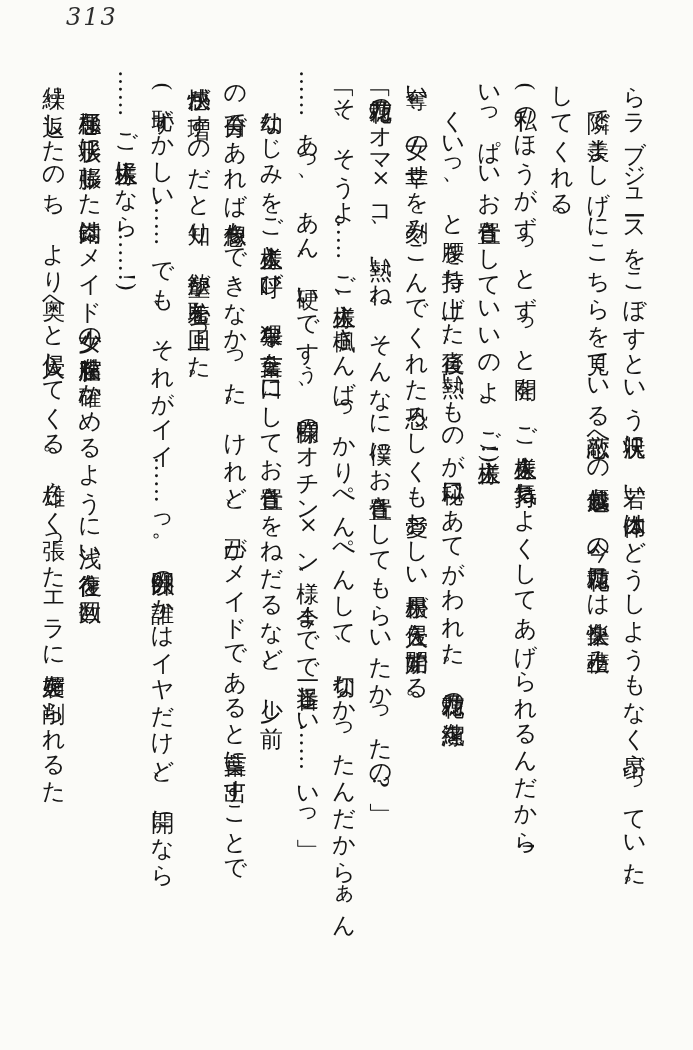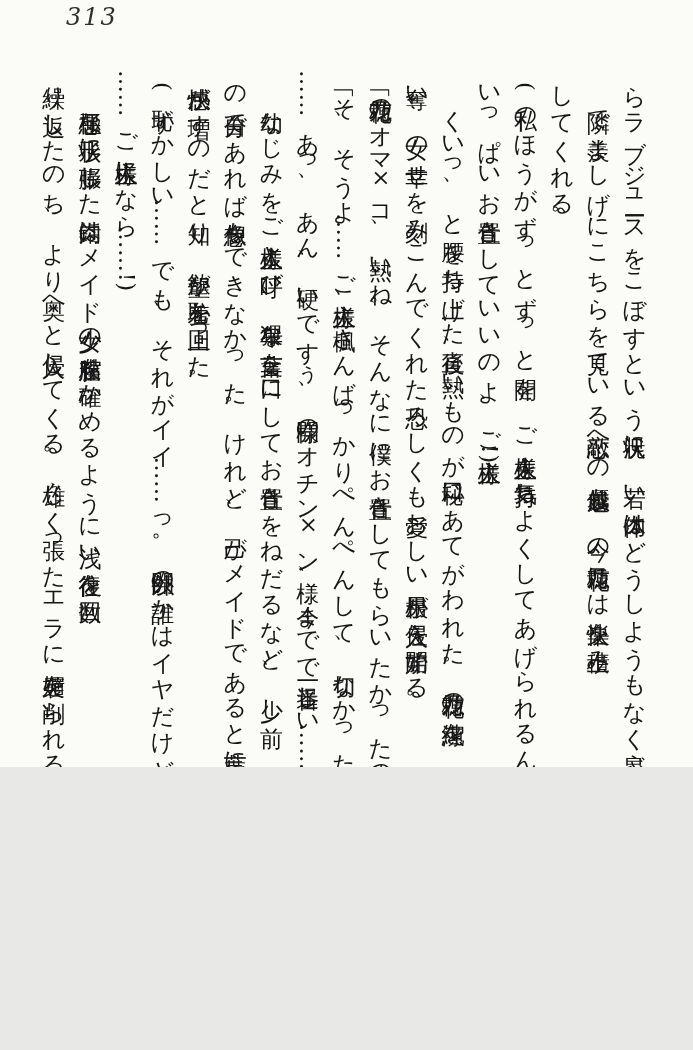--- a/index.html
+++ b/index.html
@@ -3,21 +3,21 @@
 <meta charset="utf-8">
 <style>
   html, body {
     margin: 0;
     padding: 0;
     background: #e8e8e6;
   }
   .page {
     position: relative;
     width: 693px;
-    height: 767px;
+    height: 1050px;
     background: #fbfbf8;
     overflow: hidden;
     font-family: "DejaVu Serif", "Liberation Serif", serif;
   }
   .page-number {
     position: absolute;
     top: 4px;
     left: 66px;
     font-size: 24px;
     font-style: italic;

